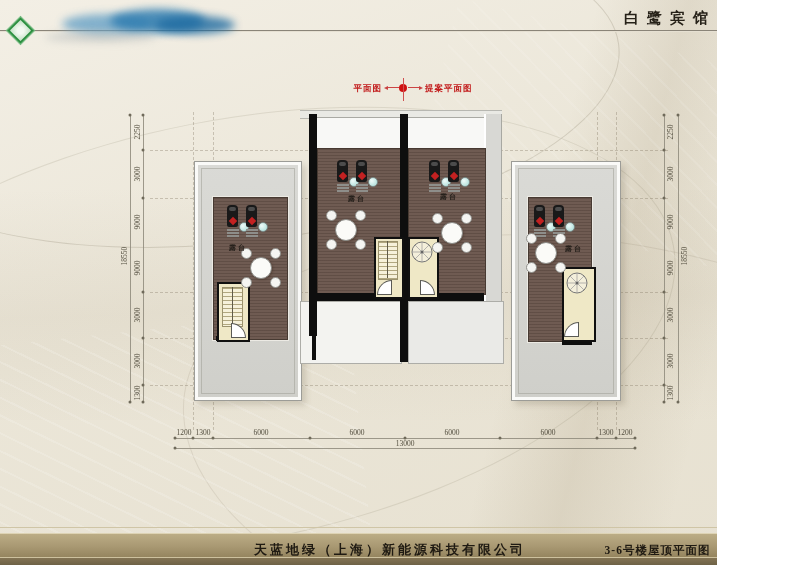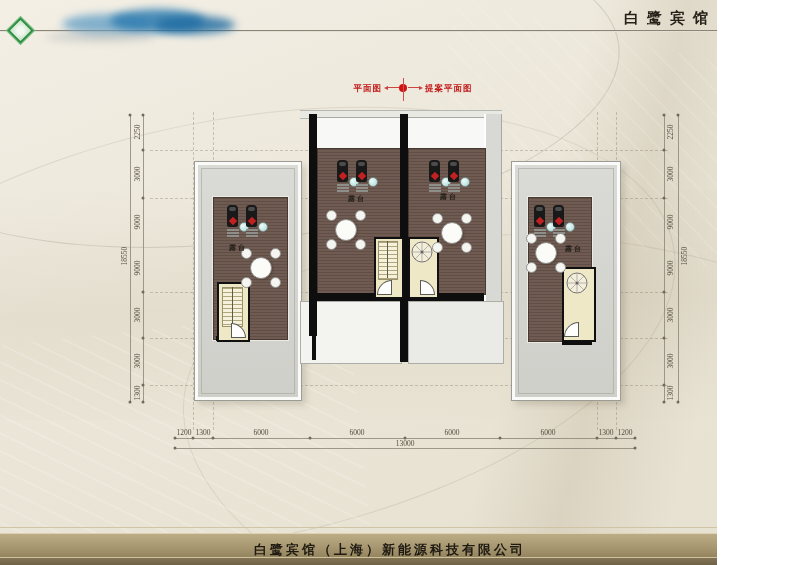--- a/index.html
+++ b/index.html
@@ -321,18 +321,19 @@
   <div class="hdim" style="left:357px;top:432px">6000</div>
   <div class="hdim" style="left:452px;top:432px">6000</div>
   <div class="hdim" style="left:548px;top:432px">6000</div>
   <div class="hdim" style="left:606px;top:432px">1300</div>
   <div class="hdim" style="left:625px;top:432px">1200</div>
   <div class="hdim" style="left:405px;top:443px">13000</div>
 
   <div class="hline" style="top:527px;background:#cfc5a6"></div>
   <div class="fband"></div>
   <div class="fbottom"></div>
-  <div class="ftext" style="left:200px;top:541px;width:380px;text-align:center;font-size:13px;letter-spacing:3px">白鹭宾馆（上海）新能源科技有限公司</div>
+  <div class="ftext" style="left:200px;top:541px;width:380px;text-align:center;font-size:13px;letter-spacing:3px">天蓝地绿（上海）新能源科技有限公司</div>
+  <div class="ftext" style="left:595px;top:543px;width:125px;text-align:center;font-size:11.5px;letter-spacing:1px">3-6号楼屋顶平面图</div>
   <div class="badge">
       <span>36</span>
     </div>
 
 </div>
 
 </body></html>

